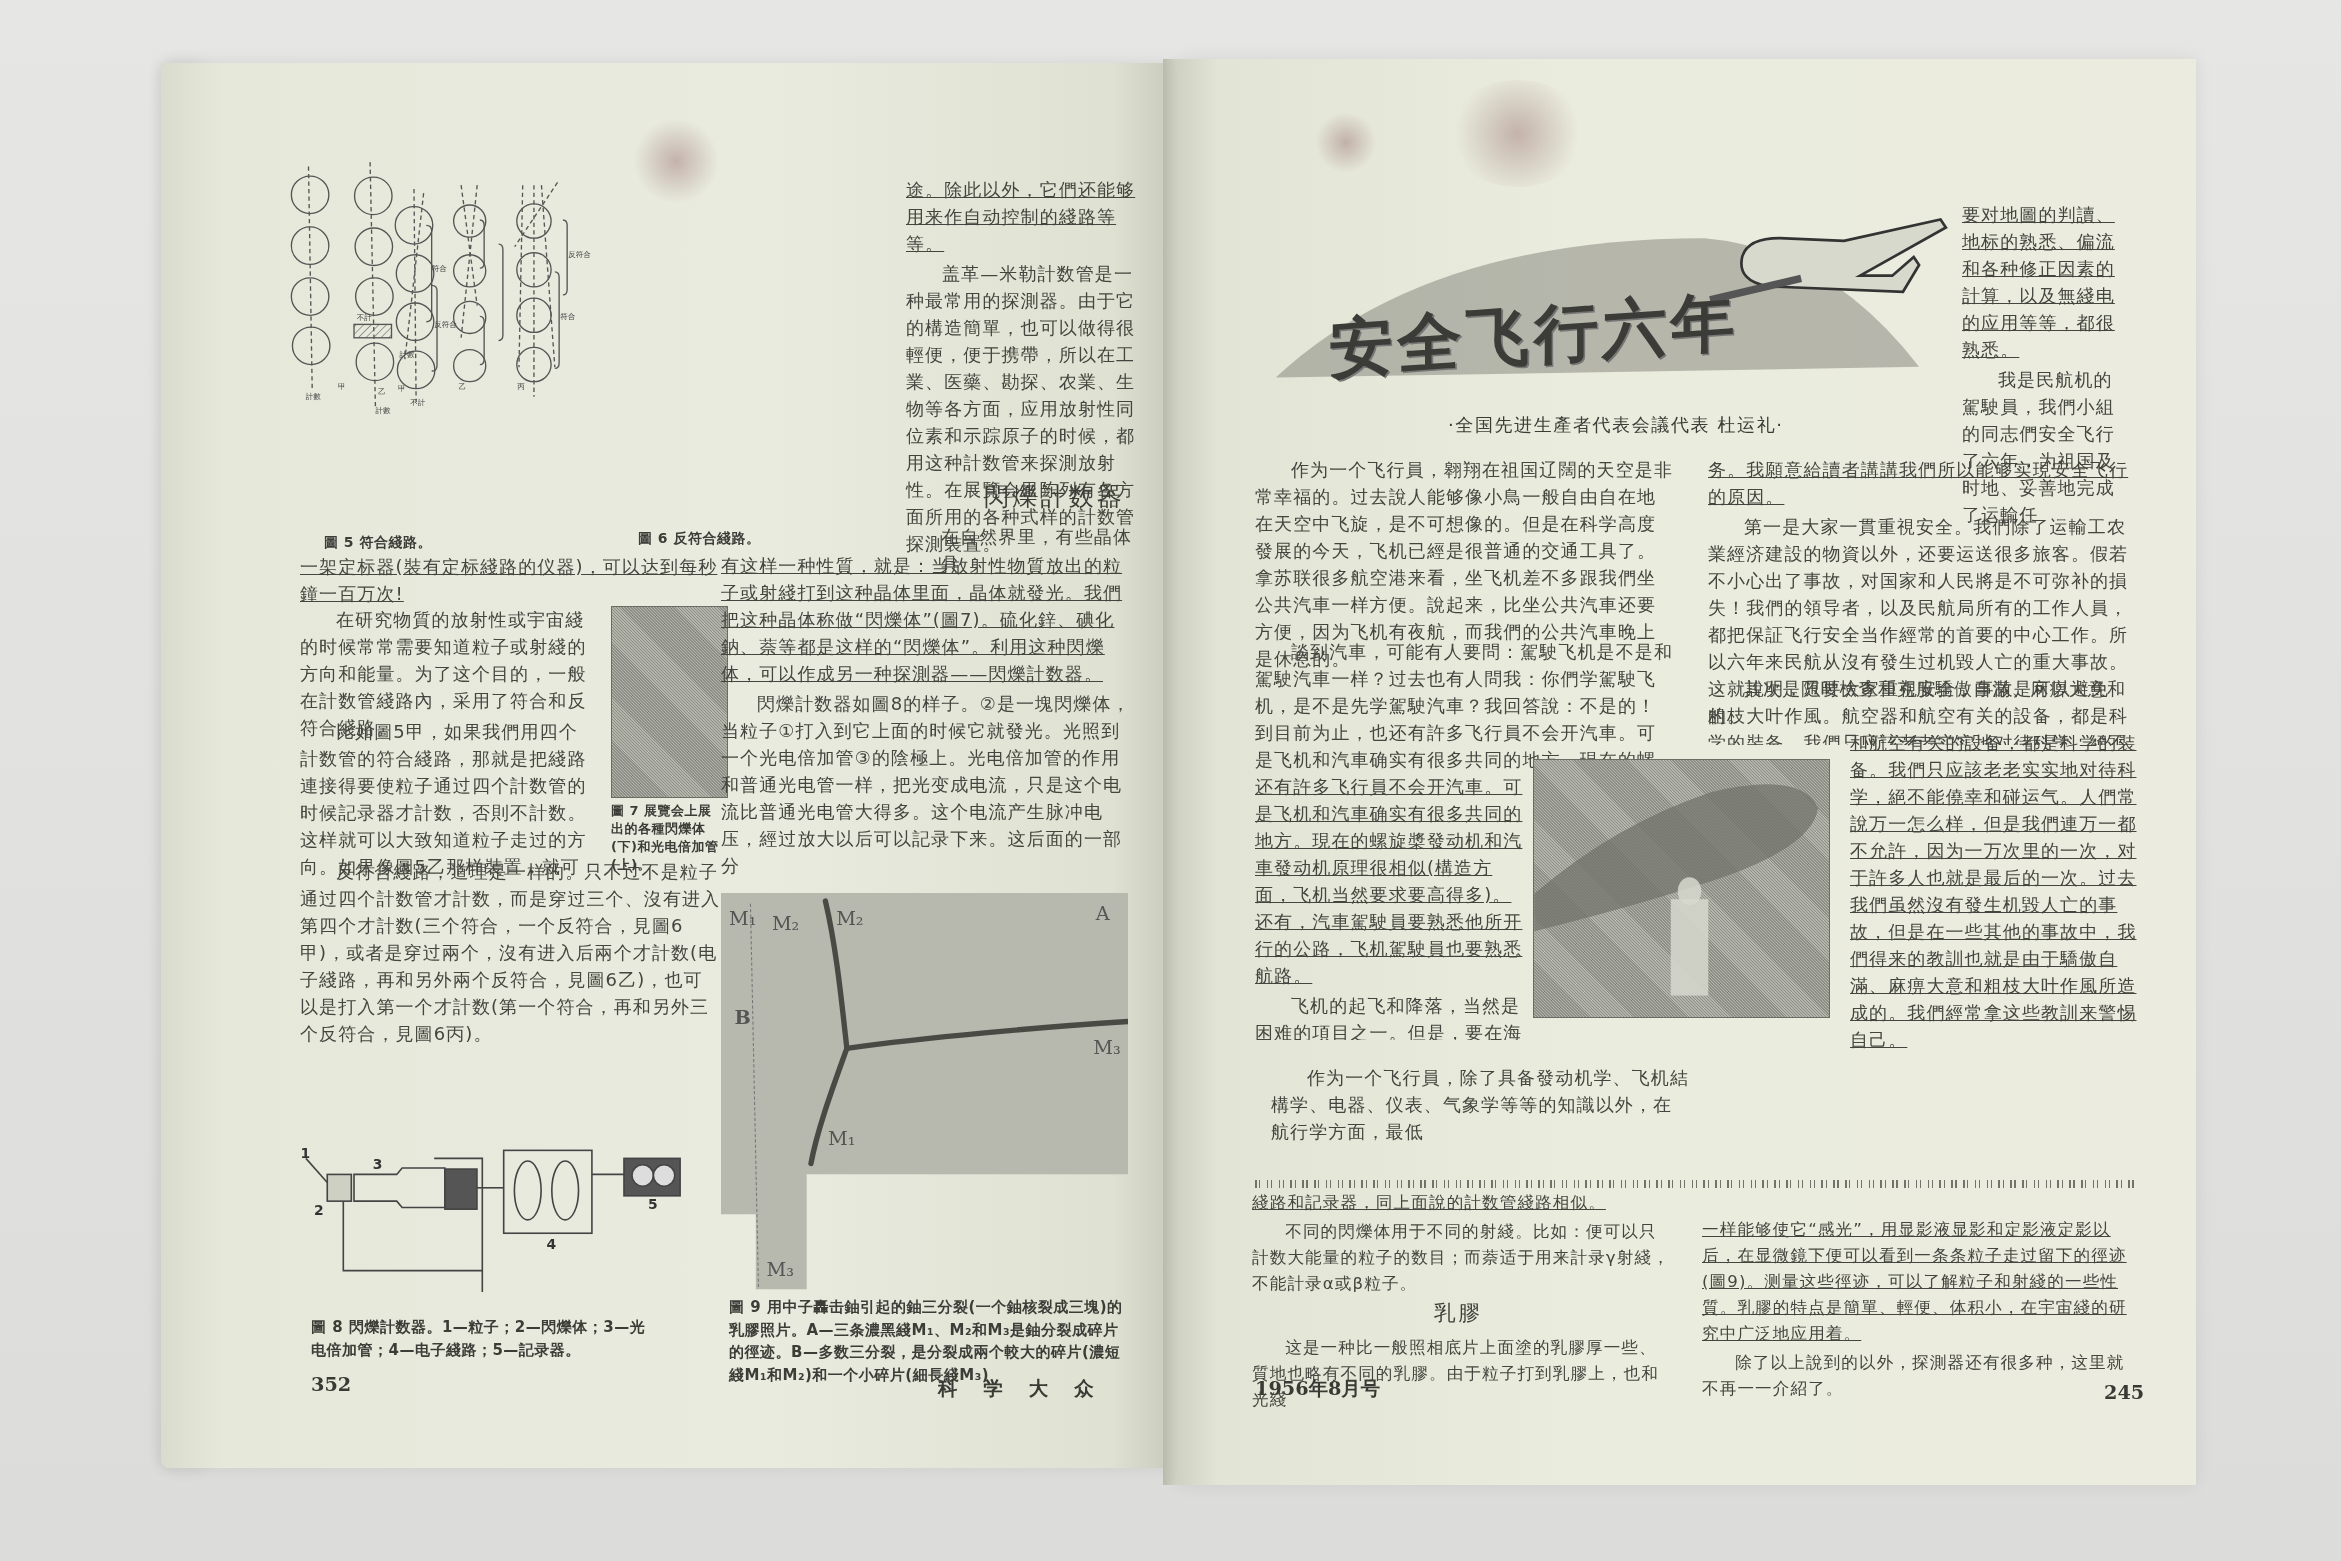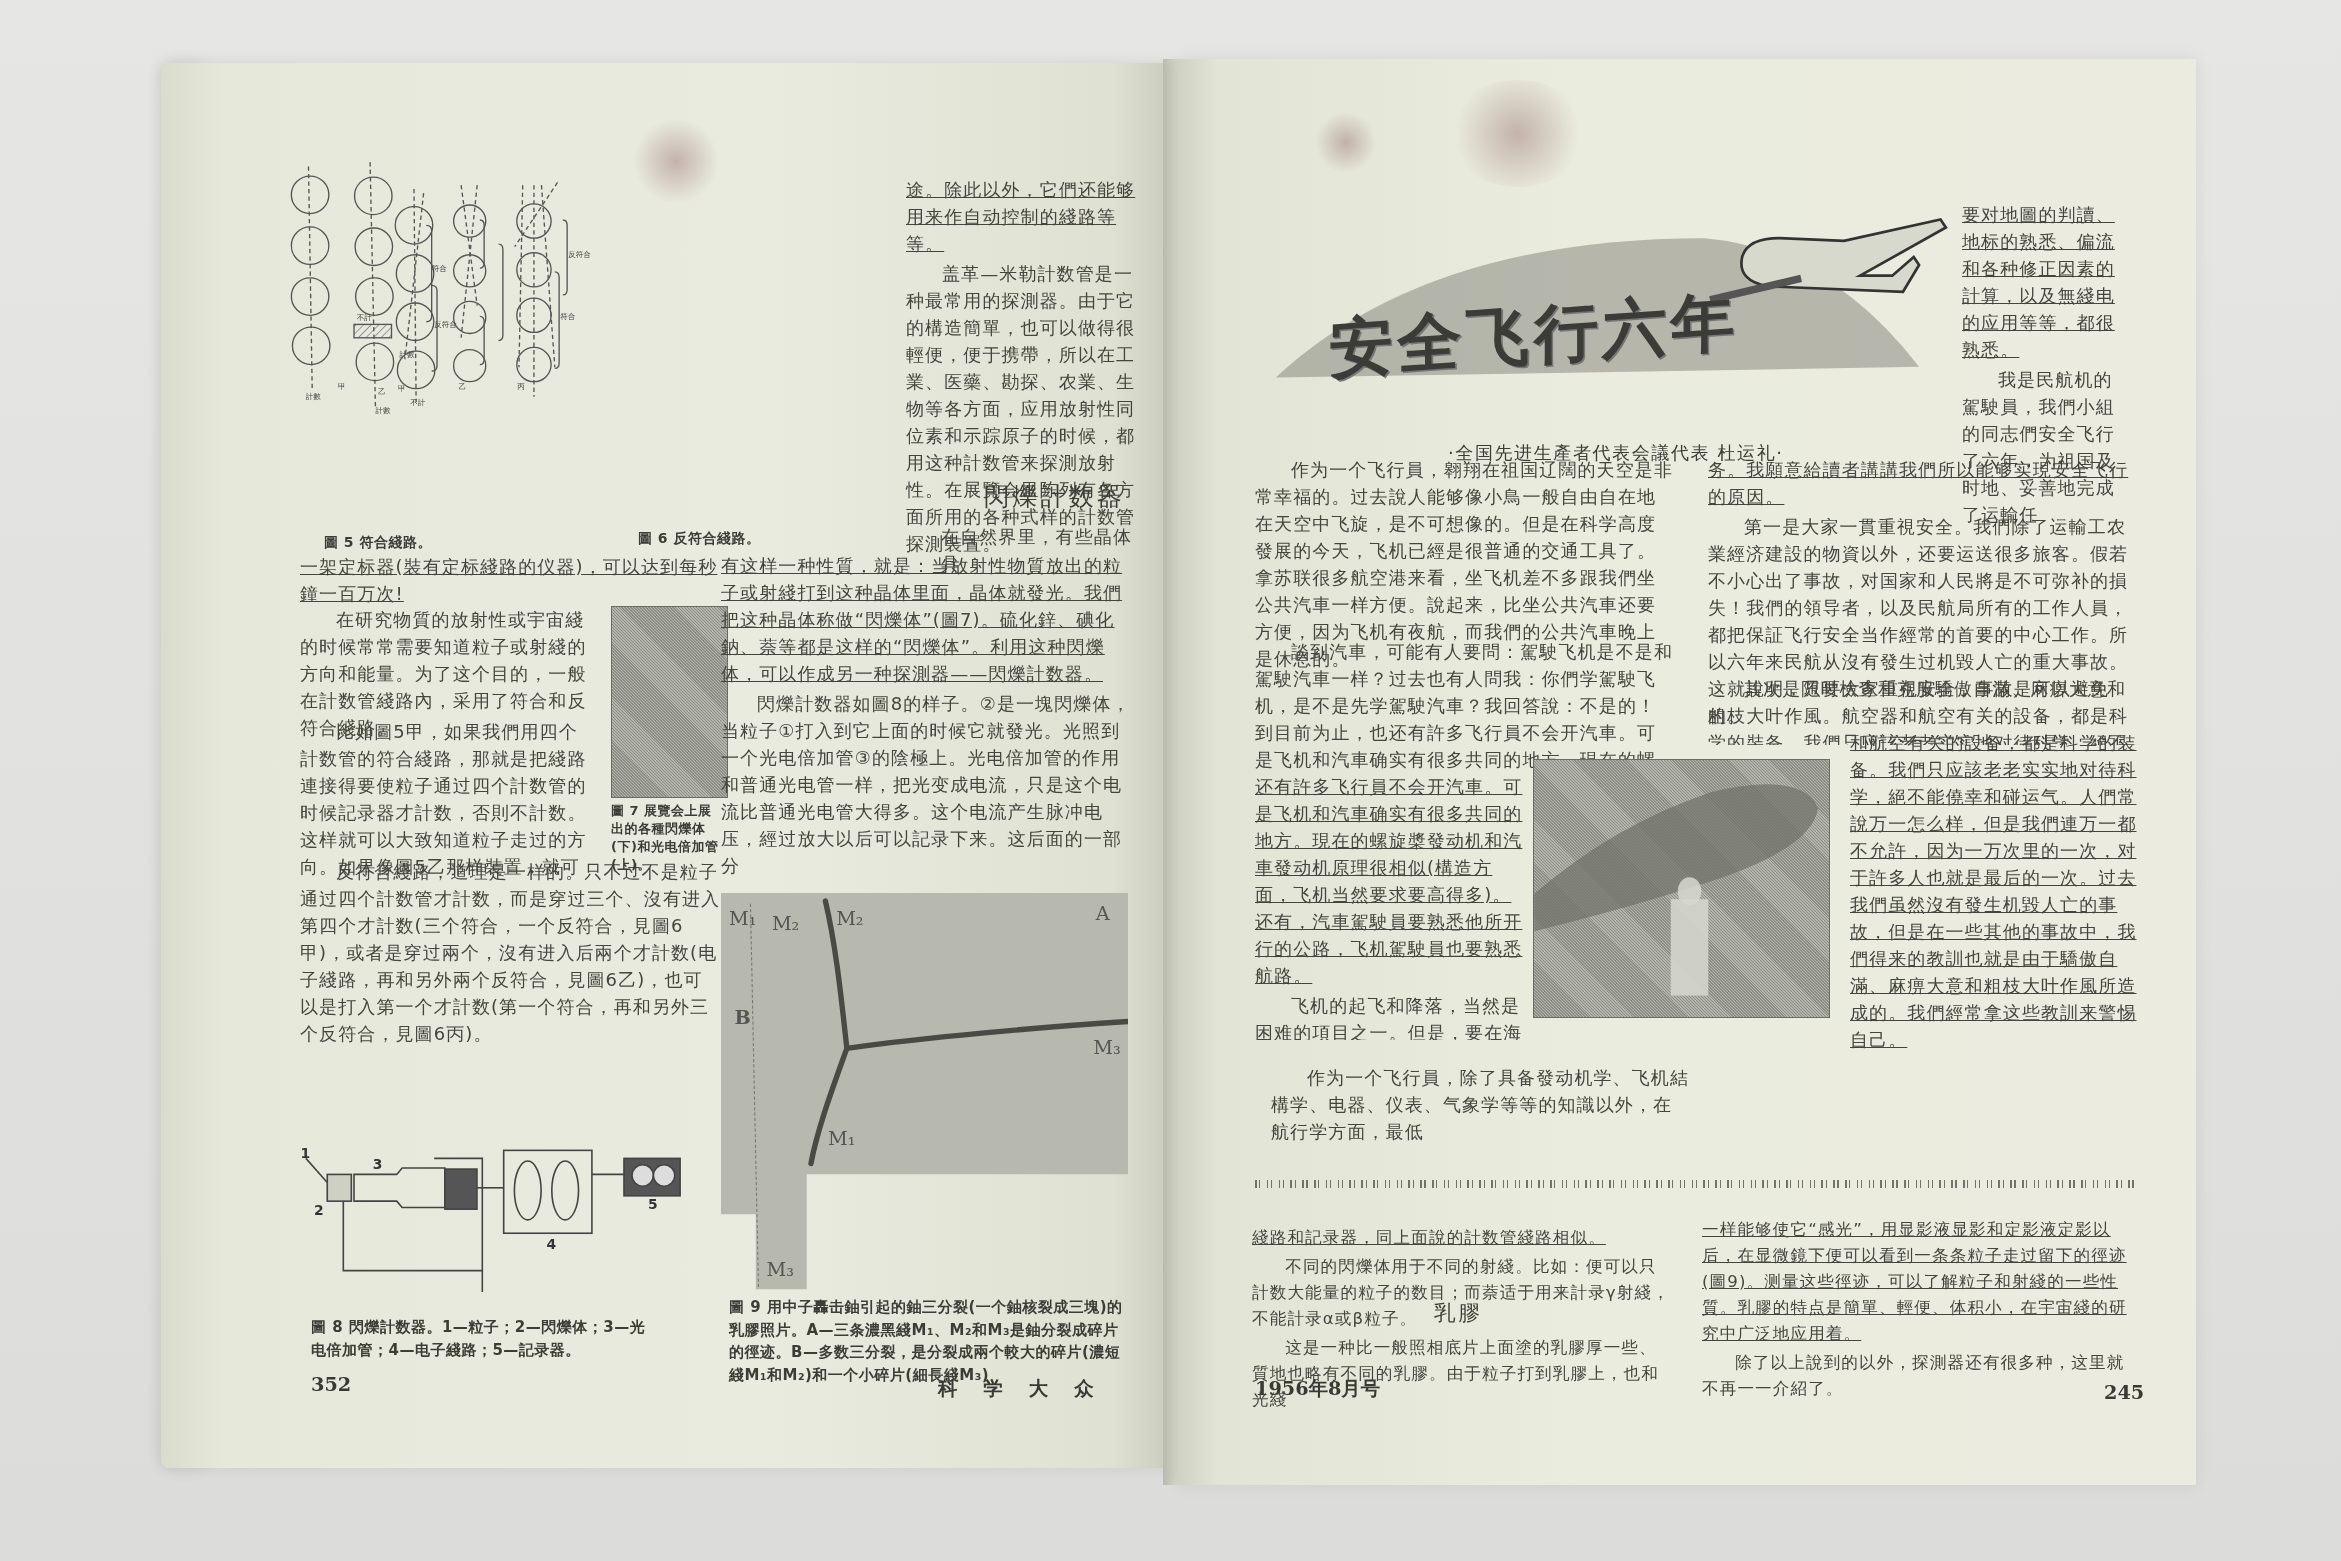--- a/index.html
+++ b/index.html
@@ -17,21 +17,21 @@
   .col p{margin:0 0 3.2px 0;text-indent:2em;}
   .col p.noind{text-indent:0;text-decoration:underline;}
   .sm{font-size:16.6px;line-height:26px;}
   .cap{position:absolute;font-size:14px;line-height:20.4px;color:#3d3d38;font-weight:bold;letter-spacing:0.5px;}
   .heading{position:absolute;font-size:25px;color:#3e3e38;letter-spacing:3.2px;margin-left:24px;}
   .photo{position:absolute;background:repeating-linear-gradient(45deg,#8d8f86 0 1.1px,#b3b5aa 1.1px 2.1px);border:1.1px solid #6b6d65;}
   .pagenum{position:absolute;font-family:"DejaVu Serif",serif;font-weight:bold;font-size:19.3px;color:#3a3a35;}
   .footer{position:absolute;font-family:"DejaVu Serif",serif;font-weight:bold;font-size:19.3px;color:#3a3a35;letter-spacing:9.7px;}
   .divider{position:absolute;height:7.5px;background:repeating-linear-gradient(90deg,#55554f 0 1.6px,transparent 1.6px 4.3px,#55554f 4.3px 5.4px,transparent 5.4px 11.8px);opacity:0.8;}
   .title-art{position:absolute;}
-  .byline{position:absolute;font-size:18px;letter-spacing:1.6px;color:#3d3d38;margin-top:28px;}
+  .byline{position:absolute;font-size:18px;letter-spacing:1.6px;color:#3d3d38;}
   .diag svg{overflow:visible;}
 </style>
 </head>
 <body>
 
 <div class="page page-left-edge"></div>
 <div class="page page-left"></div>
 <div class="abs gutter"></div>
 <div class="page page-right"></div>
 
@@ -241,21 +241,21 @@
 <div class="col" style="left:1708px;top:675px;width:429px;height:70px;overflow:hidden;">
   <p>其次是随时檢查和克服驕傲自滿、麻痹大意和粗枝大叶作風。航空器和航空有关的設备，都是科学的裝备。我們只应該老老实实地对待科学，絕不能僥幸和碰运气。人們常說万一怎么样，但是我們連万一都不允許，因为一万次里的一次，对于許多人也就是最后的一次。过去我們虽然沒有發生机毀人亡的事故，但是在一些其他的事故中，我們得来的教訓也就是由于驕傲自滿、麻痹大意和粗枝大叶作風所造成的。我們經常拿这些教訓来警惕自己。</p>
 </div>
 <div class="col" style="left:1850px;top:735px;width:290px;height:322px;overflow:hidden;">
   <p class="noind" style="margin-top:-60px;">其次是随时檢查和克服驕傲自滿、麻痹大意和粗枝大叶作風。航空器和航空有关的設备，都是科学的裝备。我們只应該老老实实地对待科学，絕不能僥幸和碰运气。人們常說万一怎么样，但是我們連万一都不允許，因为一万次里的一次，对于許多人也就是最后的一次。过去我們虽然沒有發生机毀人亡的事故，但是在一些其他的事故中，我們得来的教訓也就是由于驕傲自滿、麻痹大意和粗枝大叶作風所造成的。我們經常拿这些教訓来警惕自己。</p>
   <p>第三是严格遵守規章制度和操作規程。制度和操作規程实际上就是法令，必須自觉的遵守。民航的运輸任务是單机执行的。就是在同一地点起飞，到相同的目的地，中間也要有10—15分鐘的間隔。大家不要以为，天空是那样大，不会有相撞的机</p>
 </div>
 
 <div class="divider" style="left:1255px;top:1180px;width:885px;"></div>
 
-<div class="col sm" style="left:1252px;top:1225px;width:418px;">
+<div class="col sm" style="left:1252px;top:1190px;width:418px;">
   <p class="noind">綫路和記录器，同上面說的計数管綫路相似。</p>
   <p>不同的閃爍体用于不同的射綫。比如：便可以只計数大能量的粒子的数目；而萘适于用来計录γ射綫，不能計录α或β粒子。</p>
 </div>
 <div class="heading" style="left:1410px;top:1298px;font-size:21.4px;">乳膠</div>
 <div class="col sm" style="left:1252px;top:1335px;width:418px;">
   <p>这是一种比一般照相底片上面塗的乳膠厚一些、質地也略有不同的乳膠。由于粒子打到乳膠上，也和光綫</p>
 </div>
 <div class="col sm" style="left:1702px;top:1217px;width:434px;">
   <p class="noind">一样能够使它“感光”，用显影液显影和定影液定影以后，在显微鏡下便可以看到一条条粒子走过留下的徑迹(圖9)。测量这些徑迹，可以了解粒子和射綫的一些性質。乳膠的特点是簡單、輕便、体积小，在宇宙綫的研究中广泛地应用着。</p>
   <p>除了以上說到的以外，探測器还有很多种，这里就不再一一介紹了。</p>

